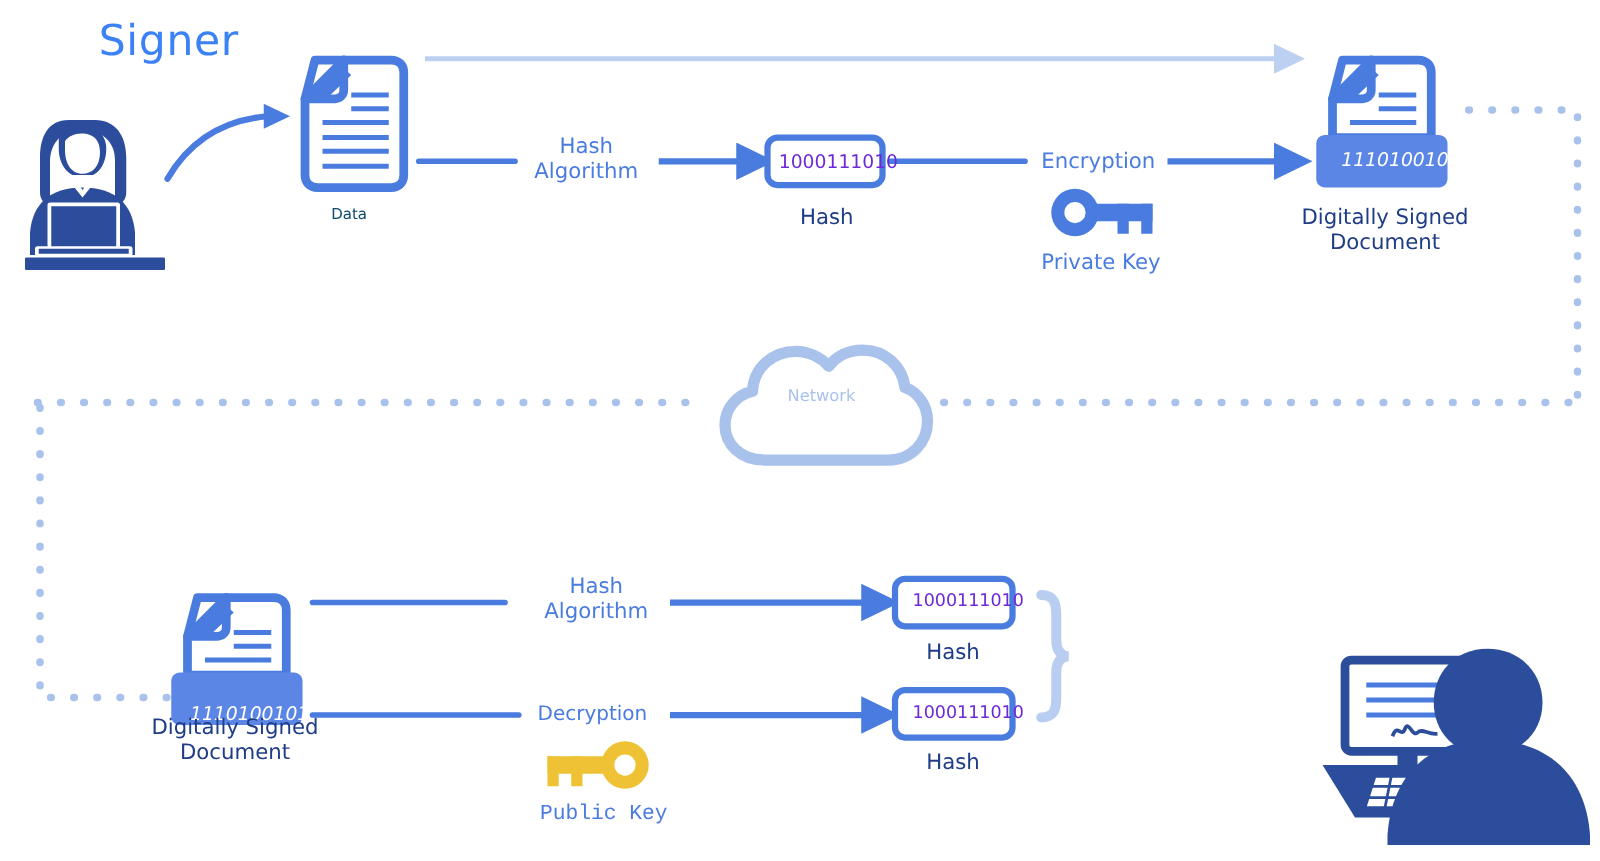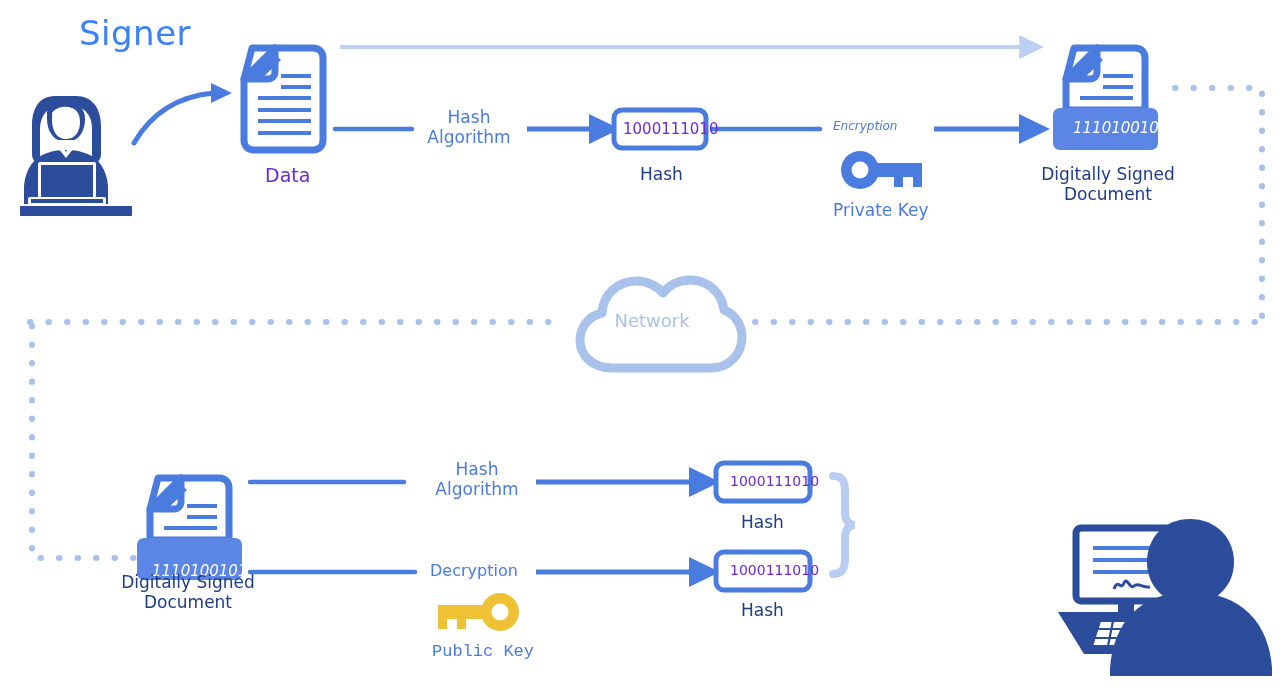--- a/index.html
+++ b/index.html
@@ -40,22 +40,22 @@
     margin-left: 41px;
   }
   .title-verifier {
     left: 1140px; top: 468px;
     font-size: 30px;
     color: #1f3c87;
     letter-spacing: 0.5px;
   }
   .cap-data {
     left: 265px; top: 164px;
-    font-size: 19px;
-    color: #6d28d9;
+    font-size: 12px;
+    color: #0c4a6e;
   }
   .cap-hash-top {
     left: 640px; top: 164px;
     font-size: 17px;
     color: #1f3c87;
   }
   .cap-signed-top {
     left: 1012px; top: 164px;
     font-size: 17px;
     color: #1f3c87;
@@ -80,22 +80,21 @@
     color: #1f3c87;
   }
   .lbl-hash-algo-top {
     left: 424px; top: 107px;
     font-size: 17px;
     text-align: center;
     width: 90px;
   }
   .lbl-encryption {
     left: 833px; top: 119px;
-    font-size: 12px;
-    font-style: italic;
+    font-size: 17px;
   }
   .lbl-private-key {
     left: 833px; top: 200px;
     font-size: 17px;
   }
   .lbl-hash-algo-bot {
     left: 432px; top: 459px;
     font-size: 17px;
     text-align: center;
     width: 90px;
@@ -103,25 +102,25 @@
   .lbl-decryption {
     left: 430px; top: 562px;
     font-size: 16px;
   }
   .lbl-public-key {
     left: 432px; top: 642px;
     font-size: 17px;
     font-family: Liberation Mono, monospace;
   }
   .lbl-network {
-    left: 602px; top: 310px;
-    font-size: 18px;
+    left: 630px; top: 310px;
+    font-size: 13px;
     color: #a9c2ec;
     width: 100px;
-    text-align: center;
+    text-align: left;
   }
   .lbl-valid {
     left: 874px; top: 492px;
     font-size: 17px;
     text-align: center;
     width: 160px;
     line-height: 1.45;
   }
   .hashtext {
     position: absolute;

